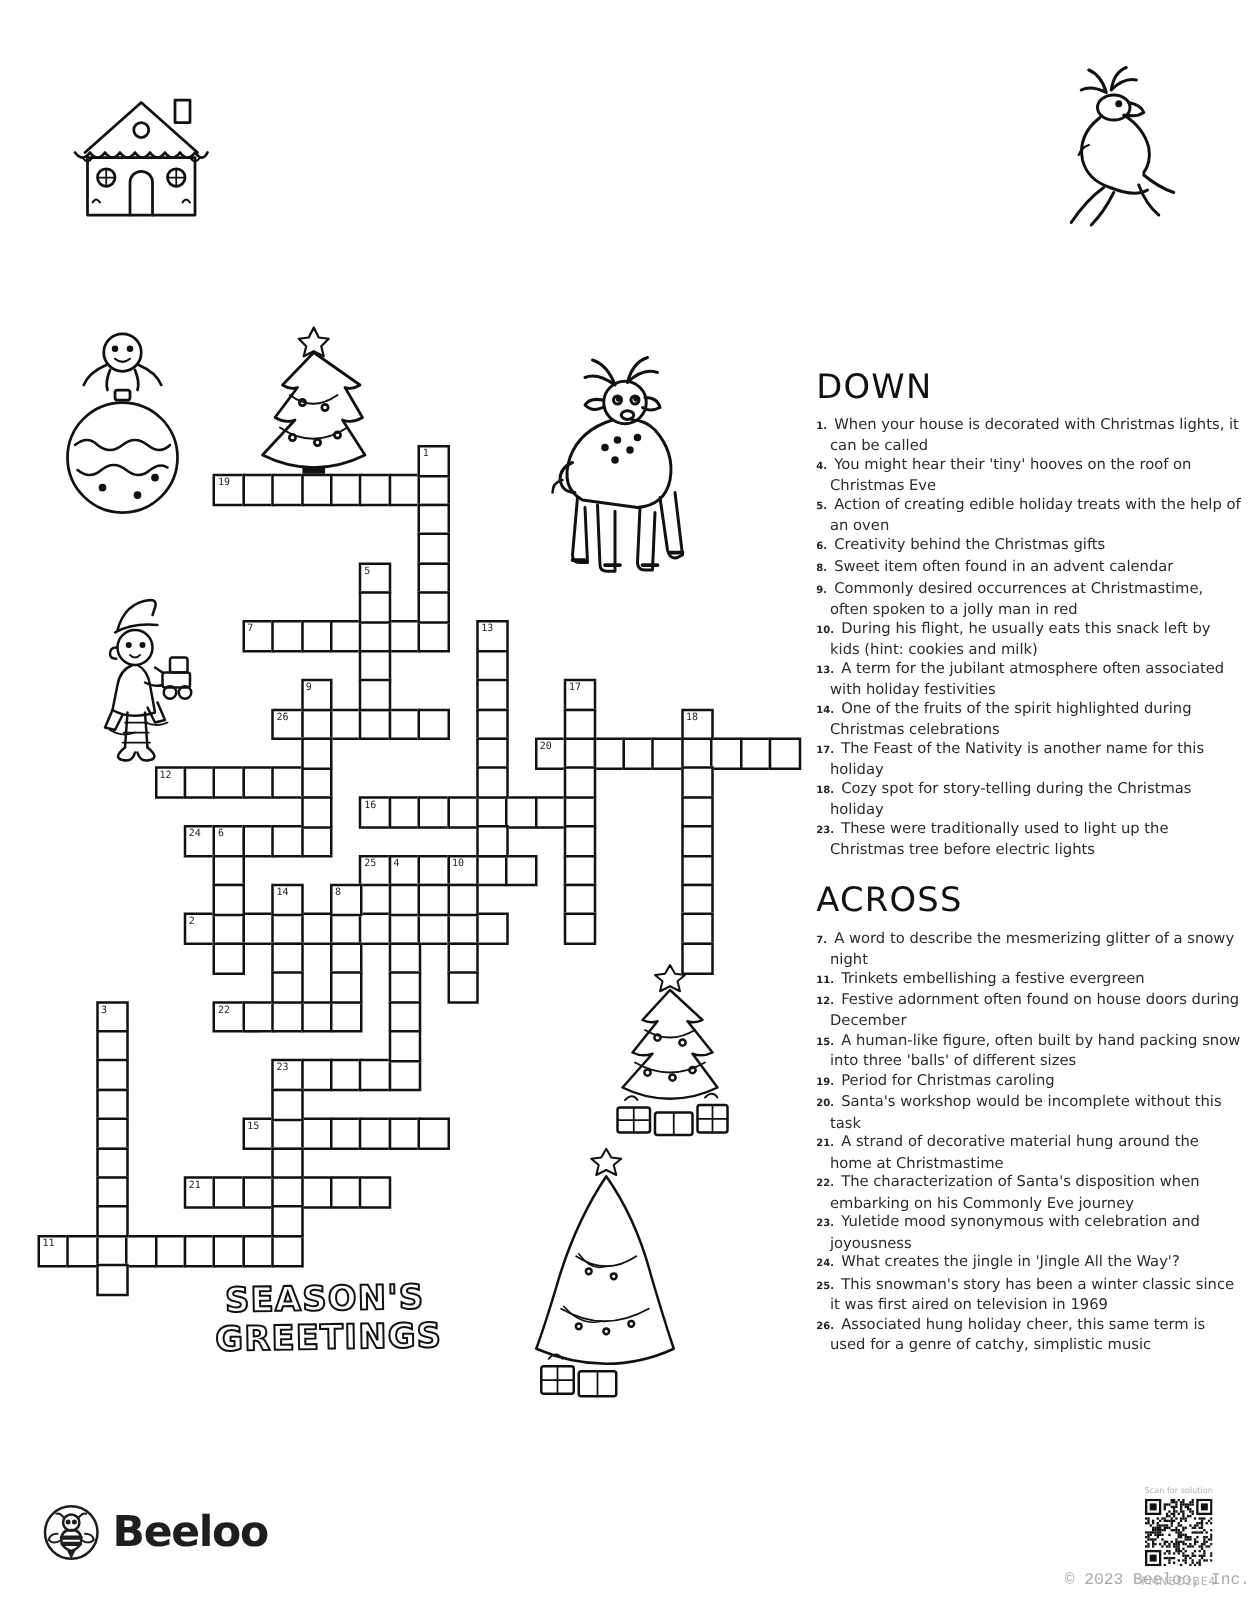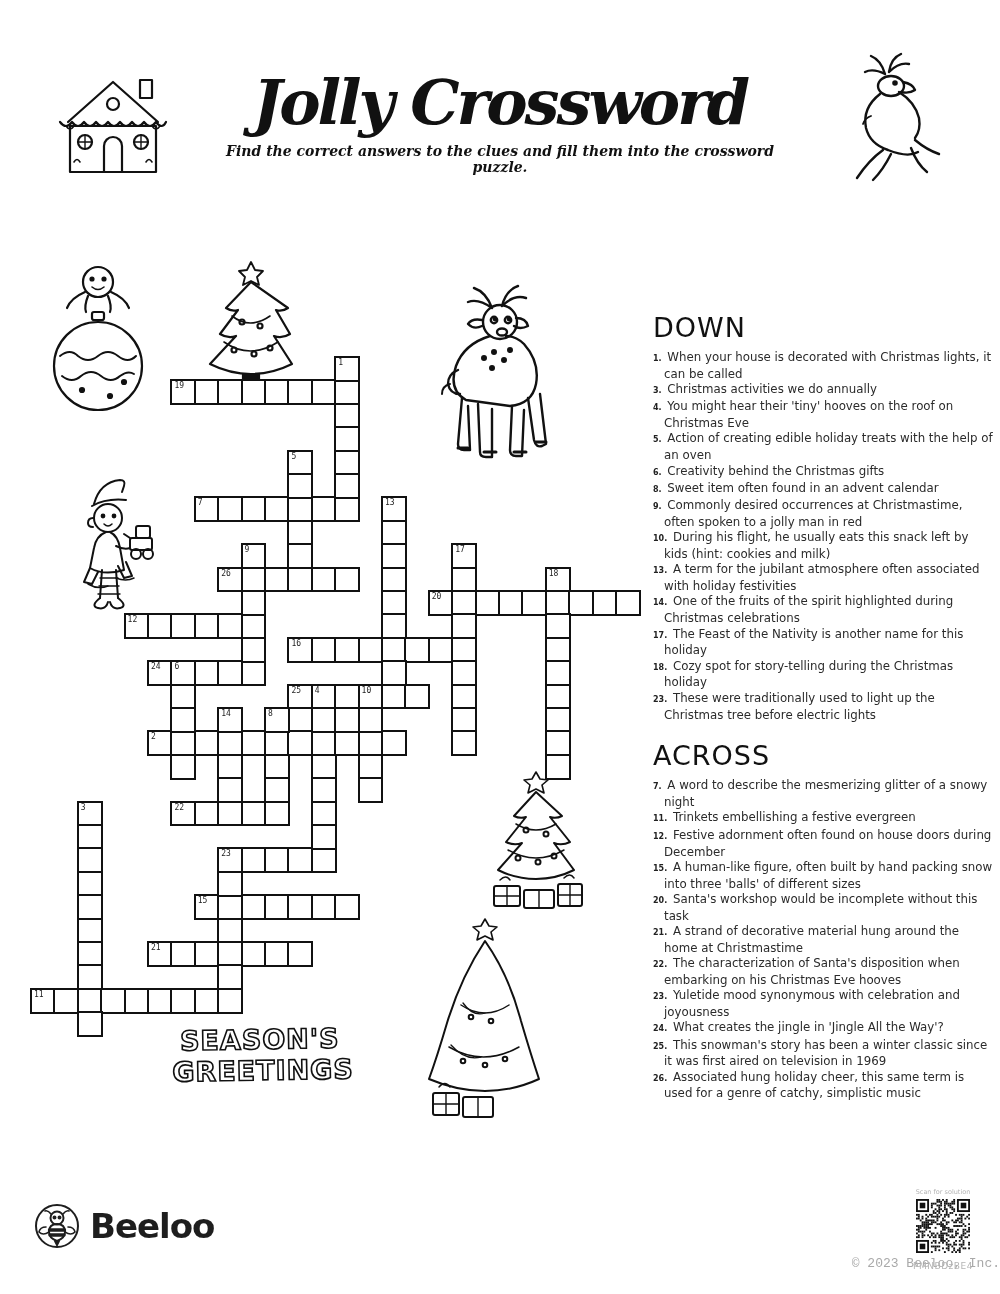--- a/index.html
+++ b/index.html
@@ -13,21 +13,21 @@
 
   .illo { position:absolute; }
   .illo svg { width:100%; height:100%; }
 
   
   #grid { position:absolute; left:0; top:0; }
   .cell { position:absolute; background:#fff; border:2.5px solid #111; }
   .cell .num { position:absolute; top:0px; left:2px; font-size:8px; line-height:9px; color:#222; font-family:"DejaVu Sans Mono", monospace; }
 
   
-  #clues { position:absolute; left:653px; top:312px; width:340px; }
+  #clues { position:absolute; left:653px; top:294px; width:340px; }
   .clue-header { font-size:27px; font-weight:500; letter-spacing:1px; color:#111; margin-bottom:7px; font-family:"DejaVu Sans", sans-serif; }
   .clue-header.across { margin-top:18px; }
   ul.clue-list { list-style:none; }
   li.clue { font-size:11.8px; line-height:14.8px; color:#2b2b2b; padding-left:11px; text-indent:-11px; margin-bottom:0.5px; }
   .clue-num { font-size:8px; font-weight:bold; color:#222; margin-right:2px; }
 
   
   #seasons { position:absolute; left:172px; top:1024px; width:176px; text-align:center;
     font-weight:bold; font-size:27px; line-height:31px; letter-spacing:1px;
     color:#fff; -webkit-text-stroke:1.6px #111; text-shadow:0 0 1px #111; transform:rotate(-1deg); }
@@ -38,24 +38,20 @@
   #copyright { position:absolute; left:0; top:1256px; width:1000px; text-align:right; font-size:13px; color:#a9a9a9;font-family:Liberation Mono, monospace; }
   #qr-block { position:absolute; left:905px; top:1188px; width:76px; text-align:center; }
   #qr-caption { font-size:6.5px; color:#b5b5b5; margin-bottom:3px; }
   #qr-code-text { font-size:9px; color:#b5b5b5; margin-top:4px; letter-spacing:0.5px; }
 </style>
 </head>
 <body>
 
 <div id="page">
 
-  <div class="title-wrap">
-    <div class="title">Jolly Crossword</div>
-    <div class="subtitle">Find the correct answers to the clues and fill them into the crossword puzzle.</div>
-  </div>
 
   <div class="illo" style="left:38px; top:70px; width:150px; height:107px;">
     <svg viewBox="0 0 150 107" fill="none" stroke="#111" stroke-width="2.2" stroke-linecap="round" stroke-linejoin="round">
       <rect x="102" y="10" width="12" height="18"></rect>
       <path d="M30 52 L75 12 L120 52"></path>
       <path d="M22 52 Q28 60 34 52 Q40 60 46 52 Q52 60 58 52 Q64 60 70 52 Q76 60 82 52 Q88 60 94 52 Q100 60 106 52 Q112 60 118 52 Q124 60 128 52"></path>
       <rect x="32" y="56" width="86" height="46"></rect>
       <path d="M66 102 V76 a9 9 0 0 1 18 0 V102"></path>
       <circle cx="47" cy="72" r="7"></circle>
       <circle cx="103" cy="72" r="7"></circle>
@@ -413,42 +409,42 @@
       <div class="cell" style="left: 217.2px; top: 870.8px; width: 25.9px; height: 25.9px;"></div>
       <div class="cell" style="left: 217.2px; top: 917.6px; width: 25.9px; height: 25.9px;"></div>
       <div class="cell" style="left: 217.2px; top: 964.4px; width: 25.9px; height: 25.9px;"></div>
       <div class="cell" style="left: 334.2px; top: 707px; width: 25.9px; height: 25.9px;"></div>
     </div>
 
   <div id="clues">
     <div class="clue-header">DOWN</div>
     <ul class="clue-list" id="down-list">
         <li class="clue"><span class="clue-num">1.</span><span> When your house is decorated with Christmas lights, it can be called</span></li>
-        <li class="clue"><span class="clue-num">3.</span><span> Christmas activities we do annually</span></li>
         <li class="clue"><span class="clue-num">4.</span><span> You might hear their 'tiny' hooves on the roof on Christmas Eve</span></li>
         <li class="clue"><span class="clue-num">5.</span><span> Action of creating edible holiday treats with the help of an oven</span></li>
         <li class="clue"><span class="clue-num">6.</span><span> Creativity behind the Christmas gifts</span></li>
         <li class="clue"><span class="clue-num">8.</span><span> Sweet item often found in an advent calendar</span></li>
         <li class="clue"><span class="clue-num">9.</span><span> Commonly desired occurrences at Christmastime, often spoken to a jolly man in red</span></li>
         <li class="clue"><span class="clue-num">10.</span><span> During his flight, he usually eats this snack left by kids (hint: cookies and milk)</span></li>
         <li class="clue"><span class="clue-num">13.</span><span> A term for the jubilant atmosphere often associated with holiday festivities</span></li>
         <li class="clue"><span class="clue-num">14.</span><span> One of the fruits of the spirit highlighted during Christmas celebrations</span></li>
         <li class="clue"><span class="clue-num">17.</span><span> The Feast of the Nativity is another name for this holiday</span></li>
         <li class="clue"><span class="clue-num">18.</span><span> Cozy spot for story-telling during the Christmas holiday</span></li>
         <li class="clue"><span class="clue-num">23.</span><span> These were traditionally used to light up the Christmas tree before electric lights</span></li>
       </ul>
     <div class="clue-header across">ACROSS</div>
     <ul class="clue-list" id="across-list">
         <li class="clue"><span class="clue-num">7.</span><span> A word to describe the mesmerizing glitter of a snowy night</span></li>
         <li class="clue"><span class="clue-num">11.</span><span> Trinkets embellishing a festive evergreen</span></li>
         <li class="clue"><span class="clue-num">12.</span><span> Festive adornment often found on house doors during December</span></li>
         <li class="clue"><span class="clue-num">15.</span><span> A human-like figure, often built by hand packing snow into three 'balls' of different sizes</span></li>
+        <li class="clue"><span class="clue-num">19.</span><span> Period for Christmas caroling</span></li>
         <li class="clue"><span class="clue-num">20.</span><span> Santa's workshop would be incomplete without this task</span></li>
         <li class="clue"><span class="clue-num">21.</span><span> A strand of decorative material hung around the home at Christmastime</span></li>
-        <li class="clue"><span class="clue-num">22.</span><span> The characterization of Santa's disposition when embarking on his Christmas Eve hooves</span></li>
+        <li class="clue"><span class="clue-num">22.</span><span> The characterization of Santa's disposition when embarking on his Commonly Eve journey</span></li>
         <li class="clue"><span class="clue-num">23.</span><span> Yuletide mood synonymous with celebration and joyousness</span></li>
         <li class="clue"><span class="clue-num">24.</span><span> What creates the jingle in 'Jingle All the Way'?</span></li>
         <li class="clue"><span class="clue-num">25.</span><span> This snowman's story has been a winter classic since it was first aired on television in 1969</span></li>
         <li class="clue"><span class="clue-num">26.</span><span> Associated hung holiday cheer, this same term is used for a genre of catchy, simplistic music</span></li>
       </ul>
   </div>
 
   <div id="seasons">
     <div>SEASON'S</div>
     <div>GREETINGS</div>

